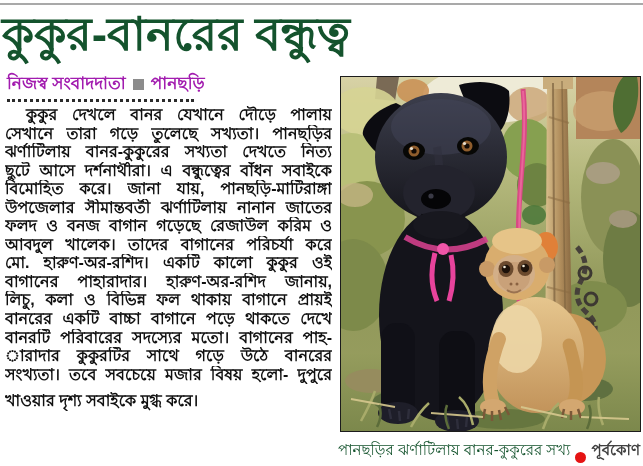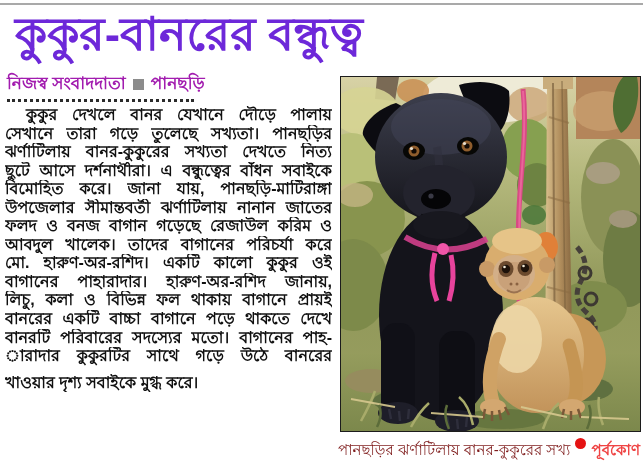--- a/index.html
+++ b/index.html
@@ -2,44 +2,44 @@
 <html><head>
 <meta charset="utf-8">
 <style>
   html,body{margin:0;padding:0;background:#ffffff;}
   .page{
     position:relative;width:643px;height:466px;background:#ffffff;overflow:hidden;
     font-family:"Liberation Sans","DejaVu Sans",sans-serif;color:#111;
   }
   .top-rule{position:absolute;left:0;top:3px;width:643px;height:2px;background:#a9a9a9;}
   .headline{
-    position:absolute;left:15px;top:4px;margin:0;white-space:nowrap;
-    font-size:46px;line-height:60px;font-weight:700;color:#6d28d9;letter-spacing:0;
+    position:absolute;left:2px;top:4px;margin:0;white-space:nowrap;
+    font-size:46px;line-height:60px;font-weight:700;color:#14532d;letter-spacing:0;
   }
   .byline-row{position:absolute;left:7px;top:70px;font-size:17px;font-weight:600;color:#a21caf;}
   .byline-sq{display:inline-block;width:11px;height:11px;background:#8c8c8c;margin:0 7px;vertical-align:-1px;}
   .dotted-rule{position:absolute;left:7px;top:99px;width:187px;height:0;border-top:3px dotted #2b2b2b;}
   .body-col{position:absolute;left:5px;top:106px;width:327px;}
   .body-line{
     font-size:16px;line-height:18.55px;height:18.55px;overflow:hidden;
     text-align:justify;text-align-last:justify;color:#101010;font-weight:bold;
   }
   .body-line.first{text-indent:21px;}
   .body-line.last{text-align-last:left;margin-top:8px;}
   .photo-frame{
     position:absolute;left:340px;top:76px;width:299px;height:354px;margin:0;
     border:1px solid #1c1c1c;background:#9aa061;
   }
   .photo-frame svg{display:block;width:100%;height:100%;}
   .caption-row{
     position:absolute;left:338px;top:438px;width:302px;
     display:flex;justify-content:space-between;align-items:center;
   }
-  .caption-text{font-size:15px;color:#7f1d1d;}
-  .credit{display:flex;align-items:flex-start;gap:6px;font-size:15px;font-weight:600;color:#ef4444;}
+  .caption-text{font-size:15px;color:#14532d;}
+  .credit{display:flex;align-items:flex-end;gap:6px;font-size:15px;font-weight:600;color:#404040;}
   .credit-dot{display:inline-block;width:11px;height:11px;border-radius:50%;background:#e51313;}
 </style>
 </head>
 <body>
 
 <div class="page">
 
   <div class="top-rule"></div>
 
   <h1 class="headline">কুকুর-বানরের বন্ধুত্ব</h1>
@@ -58,20 +58,21 @@
       <div class="body-line">বিমোহিত করে। জানা যায়, পানছড়ি-মাটিরাঙ্গা</div>
       <div class="body-line">উপজেলার সীমান্তবর্তী ঝর্ণাটিলায় নানান জাতের</div>
       <div class="body-line">ফলদ ও বনজ বাগান গড়েছে রেজাউল করিম ও</div>
       <div class="body-line">আবদুল খালেক। তাদের বাগানের পরিচর্যা করে</div>
       <div class="body-line">মো. হারুণ-অর-রশিদ। একটি কালো কুকুর ওই</div>
       <div class="body-line">বাগানের পাহারাদার। হারুণ-অর-রশিদ জানায়,</div>
       <div class="body-line">লিচু, কলা ও বিভিন্ন ফল থাকায় বাগানে প্রায়ই</div>
       <div class="body-line">বানরের একটি বাচ্চা বাগানে পড়ে থাকতে দেখে</div>
       <div class="body-line">বানরটি পরিবারের সদস্যের মতো। বাগানের পাহ-</div>
       <div class="body-line">ারাদার কুকুরটির সাথে গড়ে উঠে বানরের</div>
+      <div class="body-line">সংখ্যতা। তবে সবচেয়ে মজার বিষয় হলো- দুপুরে</div>
       <div class="body-line last">খাওয়ার দৃশ্য সবাইকে মুগ্ধ করে।</div>
     </div>
 
   <figure class="photo-frame">
     <svg viewBox="0 0 299 354" preserveAspectRatio="none">
       <defs>
         <linearGradient id="bgG" x1="0" y1="0" x2="0" y2="1">
           <stop offset="0" stop-color="#d8d2a6"></stop>
           <stop offset="0.28" stop-color="#b4b87c"></stop>
           <stop offset="0.6" stop-color="#91985a"></stop>

